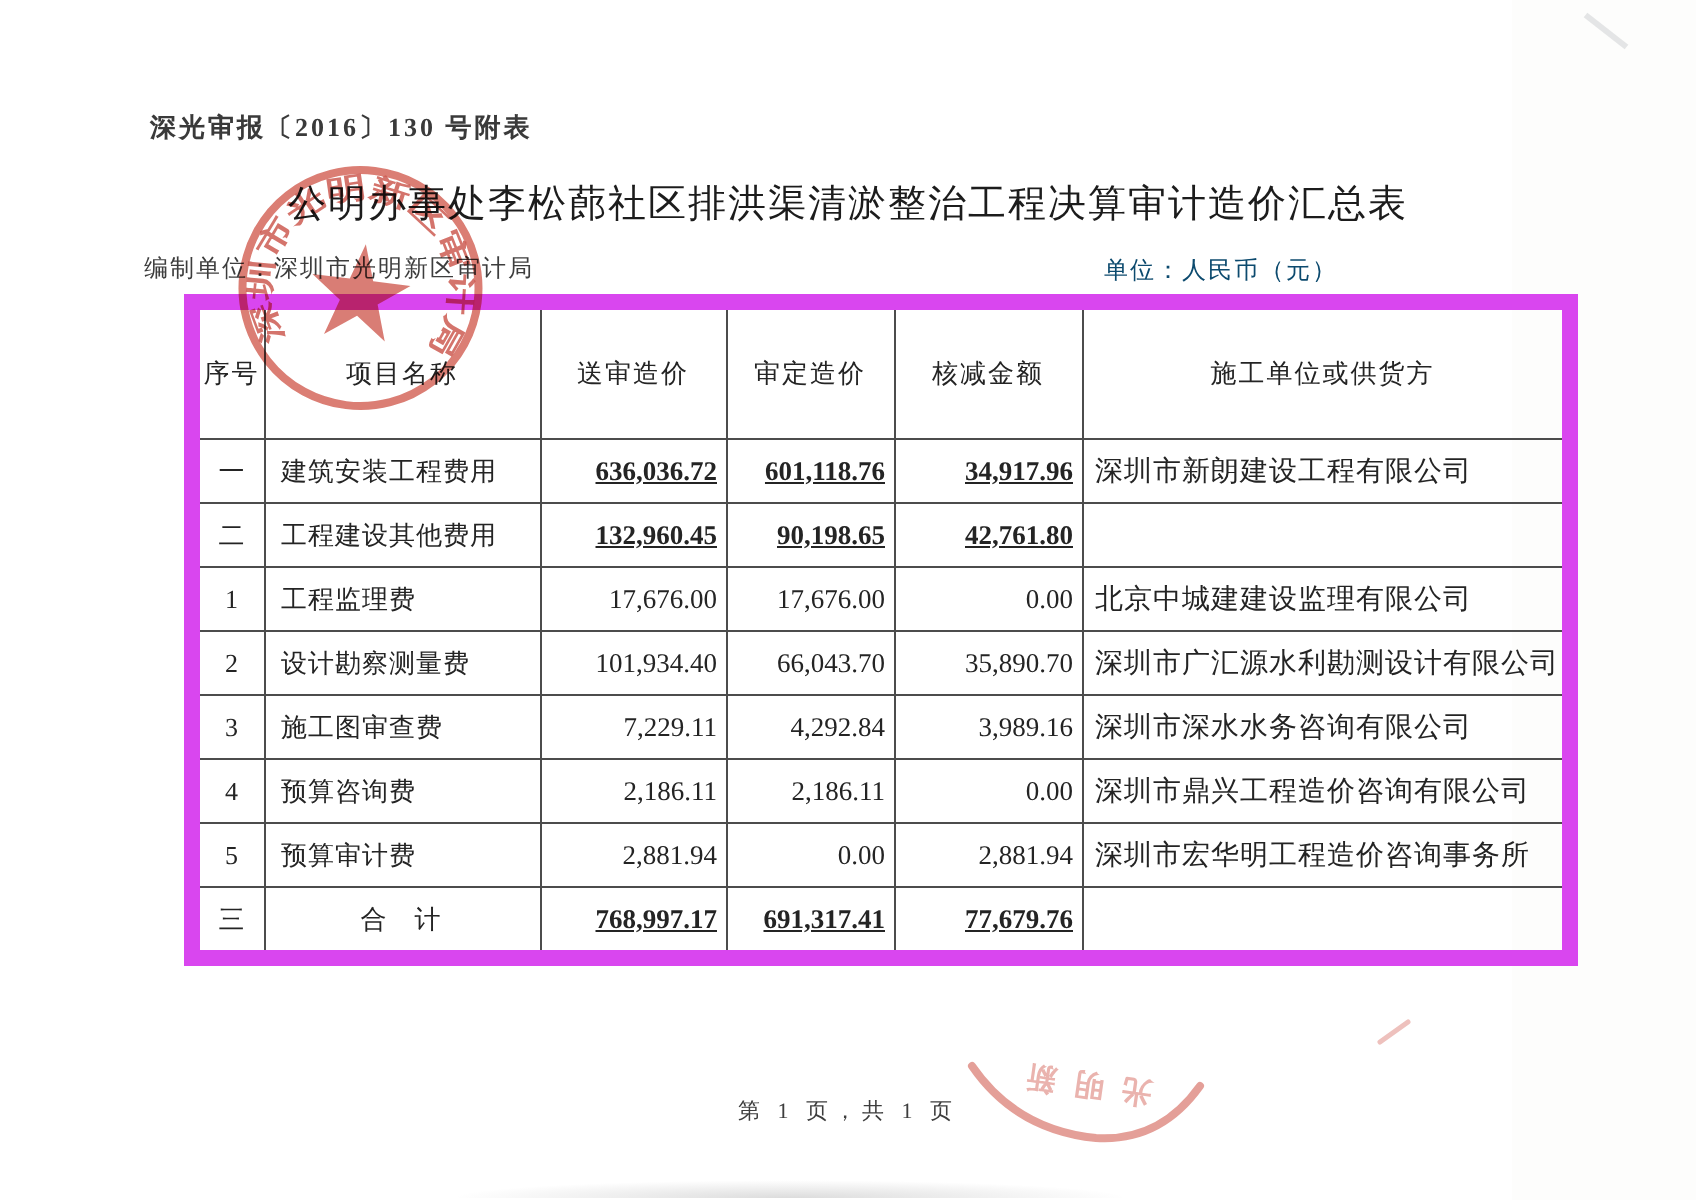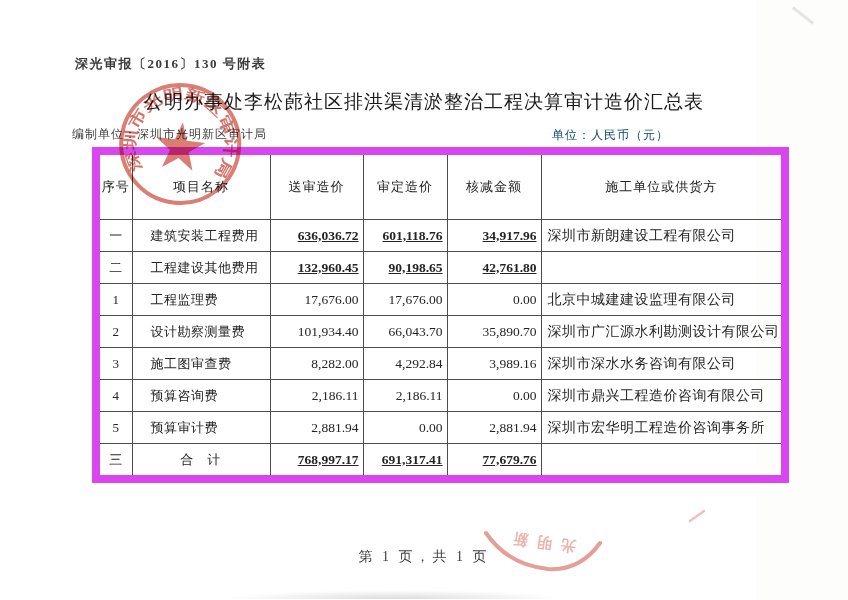--- a/index.html
+++ b/index.html
@@ -32,29 +32,29 @@
     border:8px solid #d946ef;
     margin-left:20px;
   }
   table.audit th,table.audit td{
     border:1px solid #4c4c4c;overflow:hidden;white-space:nowrap;
     font-weight:normal;color:#242424;
   }
   thead th{height:62px;font-size:13px;text-align:center;letter-spacing:1px;}
   tbody td{height:29px;font-size:13px;}
   .c-no{text-align:center;}
-  .c-name{padding-left:18px;letter-spacing:0.5px;}
+  .c-name{padding-left:8px;letter-spacing:0.5px;}
   .c-amt{text-align:right;padding-right:4px;font-size:13.5px;}
   .c-sup{padding-left:6px;font-size:14px;letter-spacing:0.5px;}
   tr.bold .c-amt{font-weight:700;text-decoration:underline;}
   .name-center{text-align:center;padding-left:0;}
 
   .page-footer{
     position:absolute;left:0;top:548px;width:848px;text-align:center;
-    font-size:14px;color:#3d3d3d;letter-spacing:3px;
+    font-size:11px;color:#3d3d3d;letter-spacing:3px;
   }
 
   .seal-top{
     position:absolute;left:112px;top:78px;width:136px;height:136px;
     mix-blend-mode:multiply;opacity:.88;transform:rotate(7deg);
     pointer-events:none;
   }
   .seal-bottom{
     position:absolute;left:468px;top:503px;width:270px;height:95px;
     mix-blend-mode:multiply;opacity:.8;pointer-events:none;
@@ -129,21 +129,21 @@
           <td class="c-no">2</td>
           <td class="c-name">设计勘察测量费</td>
           <td class="c-amt">101,934.40</td>
           <td class="c-amt">66,043.70</td>
           <td class="c-amt">35,890.70</td>
           <td class="c-sup">深圳市广汇源水利勘测设计有限公司</td>
         </tr>
         <tr>
           <td class="c-no">3</td>
           <td class="c-name">施工图审查费</td>
-          <td class="c-amt">8,282.00</td>
+          <td class="c-amt">7,229.11</td>
           <td class="c-amt">4,292.84</td>
           <td class="c-amt">3,989.16</td>
           <td class="c-sup">深圳市深水水务咨询有限公司</td>
         </tr>
         <tr>
           <td class="c-no">4</td>
           <td class="c-name">预算咨询费</td>
           <td class="c-amt">2,186.11</td>
           <td class="c-amt">2,186.11</td>
           <td class="c-amt">0.00</td>

